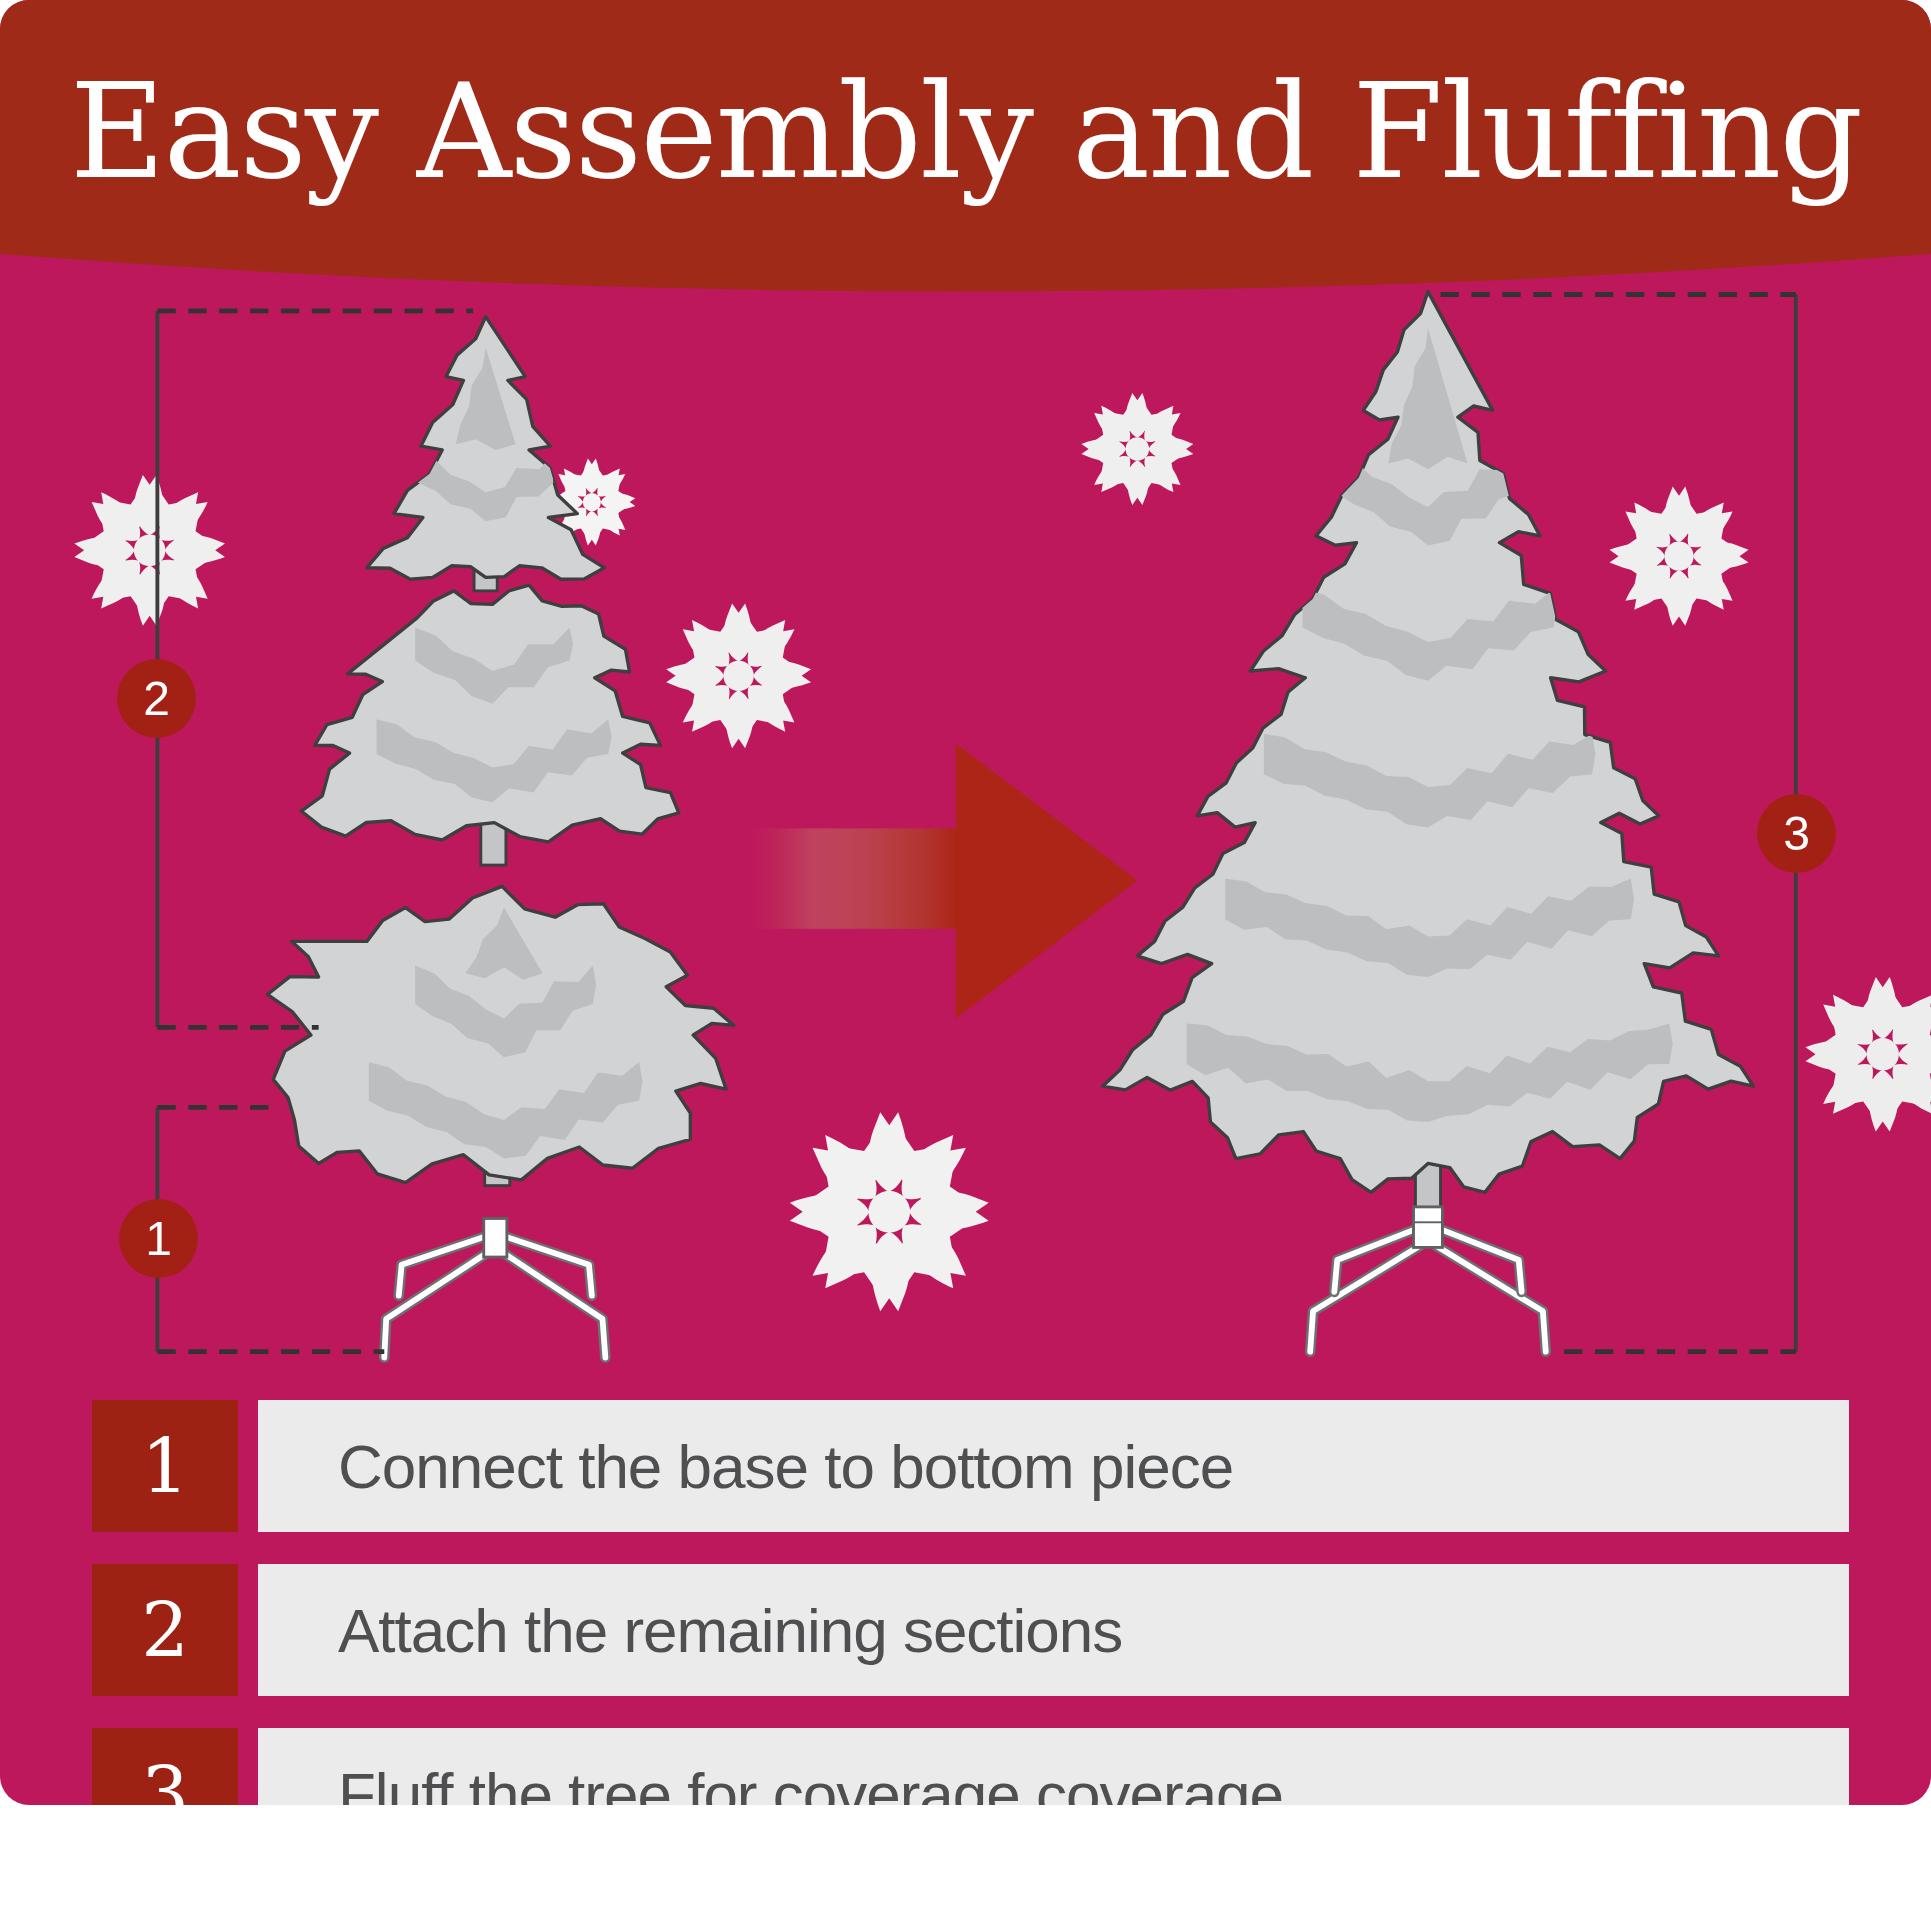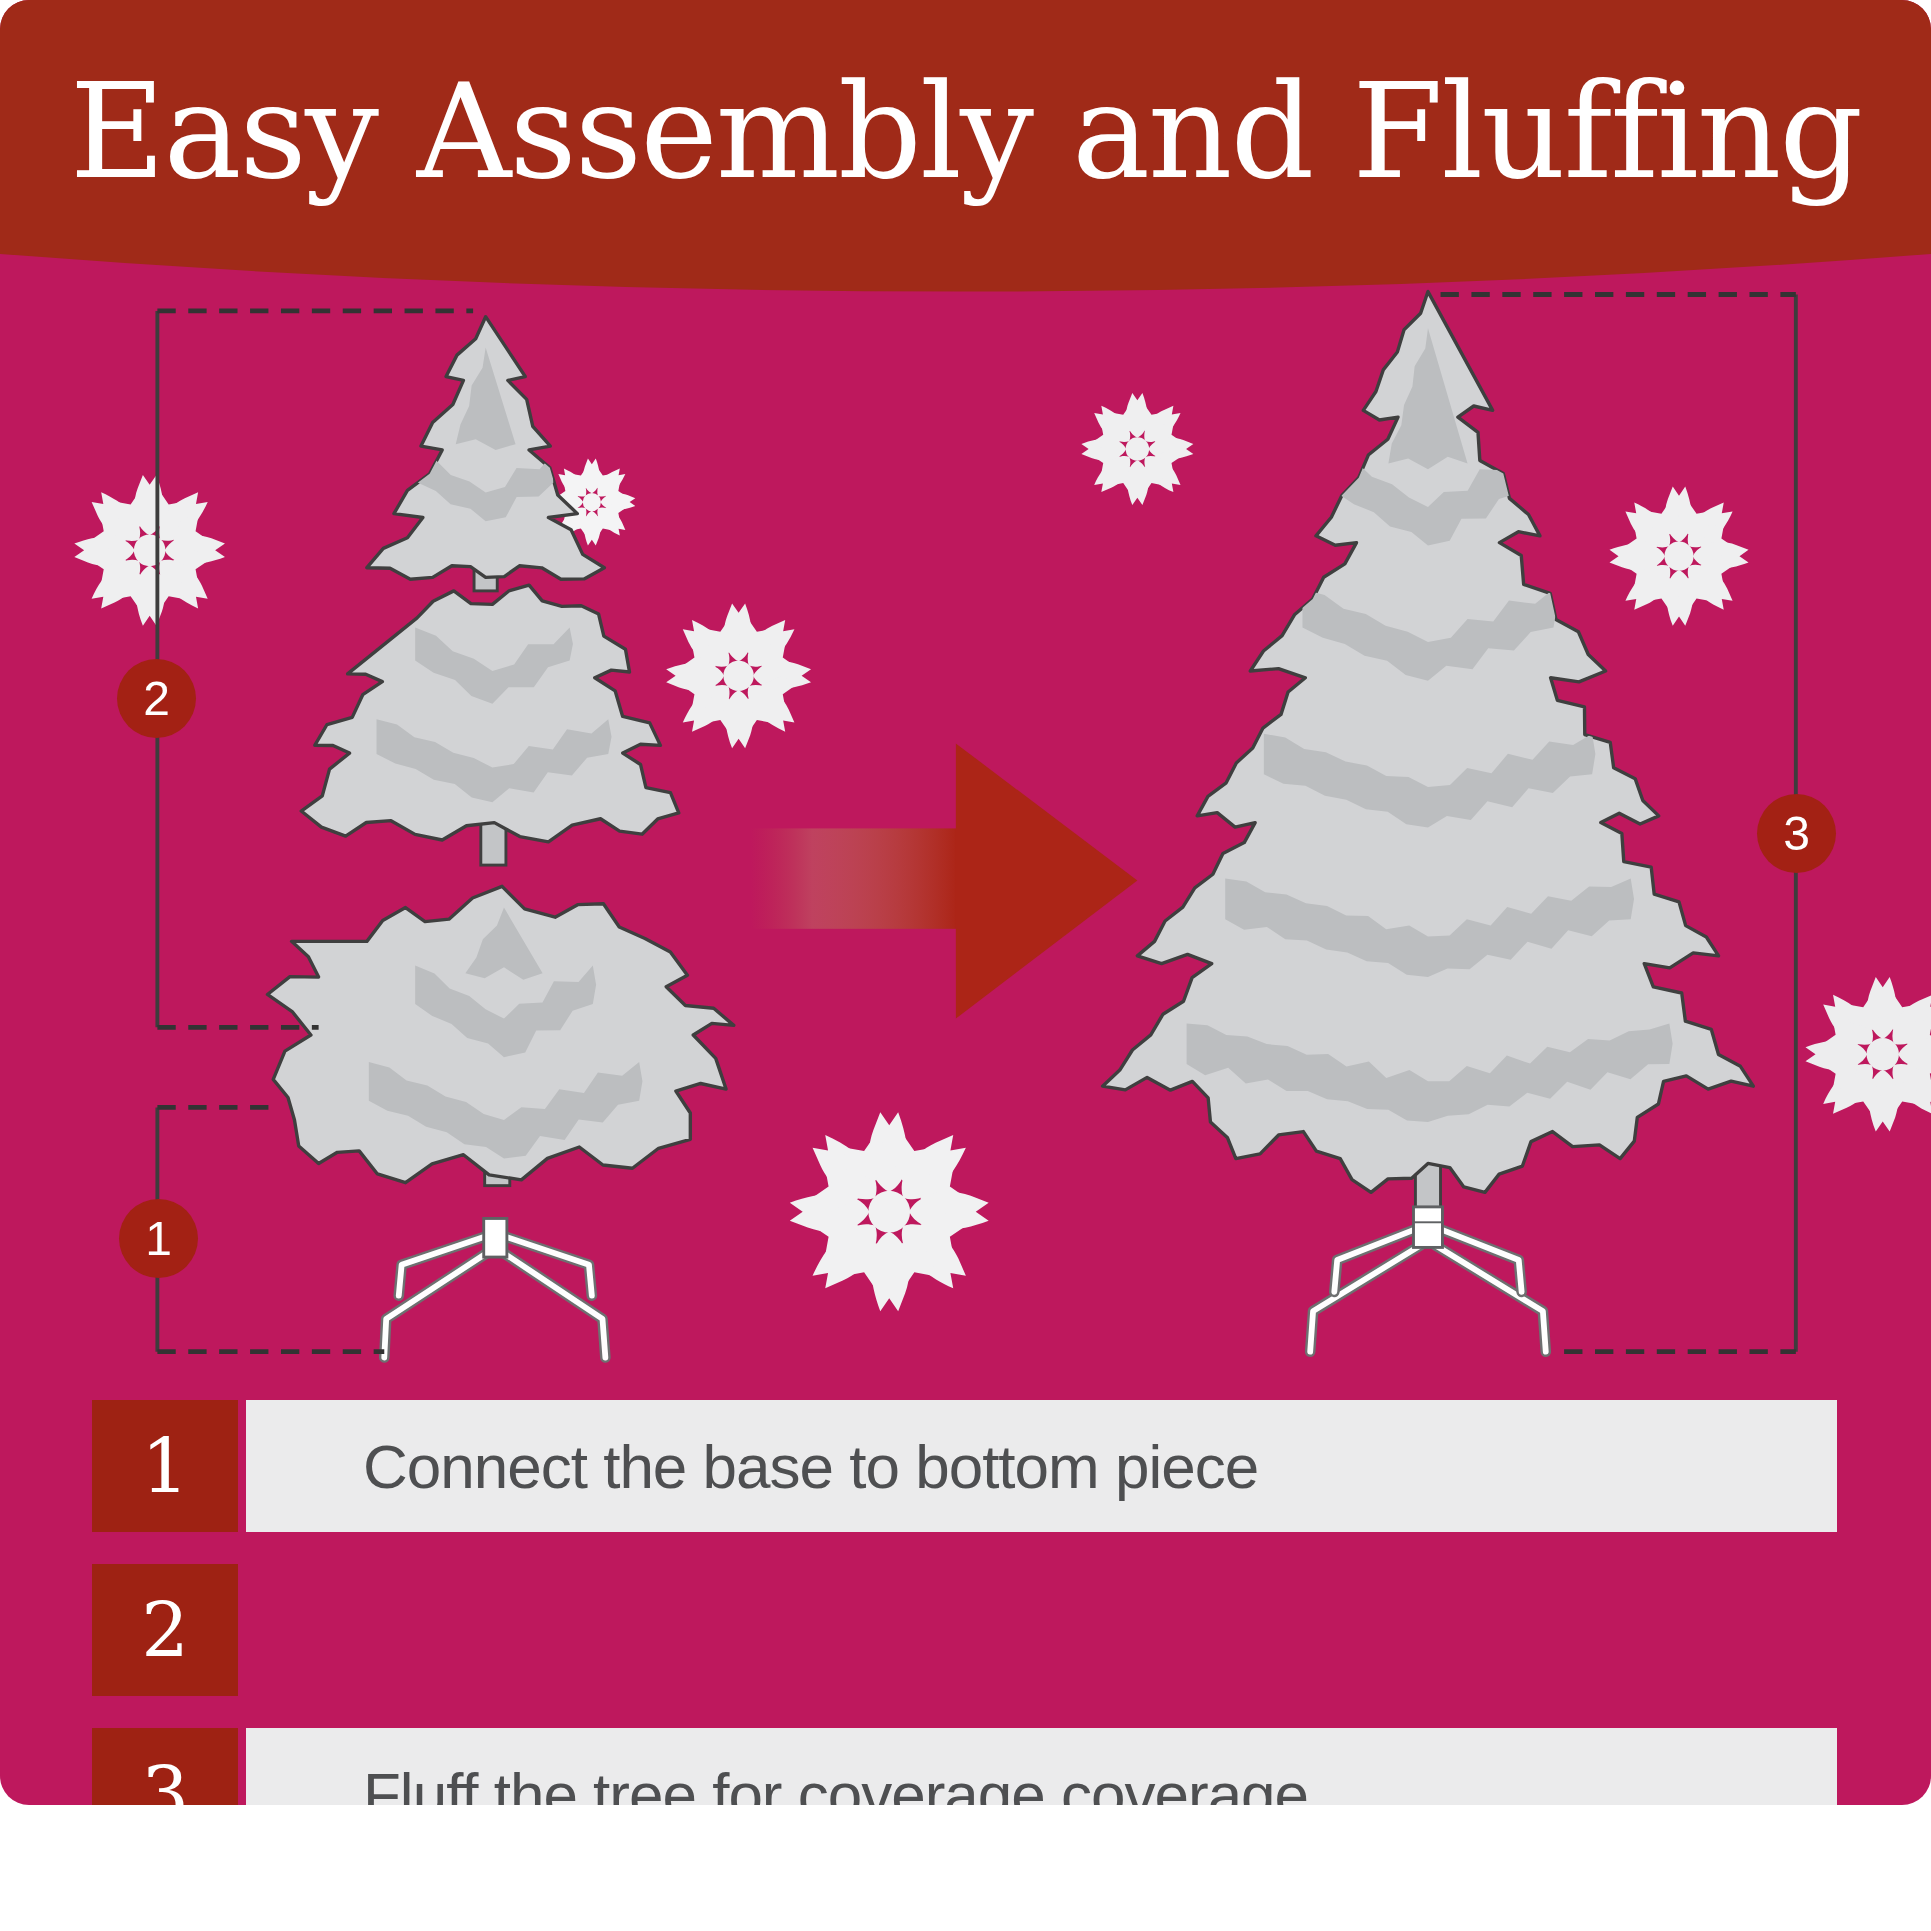--- a/index.html
+++ b/index.html
@@ -41,24 +41,24 @@
   #step-row-1{top:1400px;}
   #step-row-2{top:1564px;}
   #step-row-3{top:1728px;}
   .step-num{
     position:absolute;left:92px;top:0;width:146px;height:132px;
     background:var(--square-red);color:#fff;
     display:flex;align-items:center;justify-content:center;
     font-family:"DejaVu Serif",serif;font-size:75px;
   }
   .step-bar{
-    position:absolute;left:246px;top:0;width:1591px;height:132px;
+    position:absolute;left:258px;top:0;width:1591px;height:132px;
     background:var(--bar-gray);
     display:flex;align-items:center;
-    padding-left:117px;box-sizing:border-box;
+    padding-left:80px;box-sizing:border-box;
     color:var(--step-text);
     font-family:"Liberation Sans",sans-serif;font-size:62px;font-weight:300;
     letter-spacing:-1px;white-space:nowrap;
   }
 </style>
 </head>
 <body>
 
 <div id="stage">
 
@@ -208,20 +208,21 @@
   <div class="badge" id="badge-3">
     <span>3</span>
   </div>
 
   <div class="step-row" id="step-row-1">
     <div class="step-num">1</div>
     <div class="step-bar">Connect the base to bottom piece</div>
   </div>
   <div class="step-row" id="step-row-2">
     <div class="step-num">2</div>
+    <div class="step-bar">Attach the remaining sections</div>
   </div>
   <div class="step-row" id="step-row-3">
     <div class="step-num">3</div>
     <div class="step-bar">Fluff the tree for coverage coverage</div>
   </div>
 
 </div>
 
 
 </body></html>

